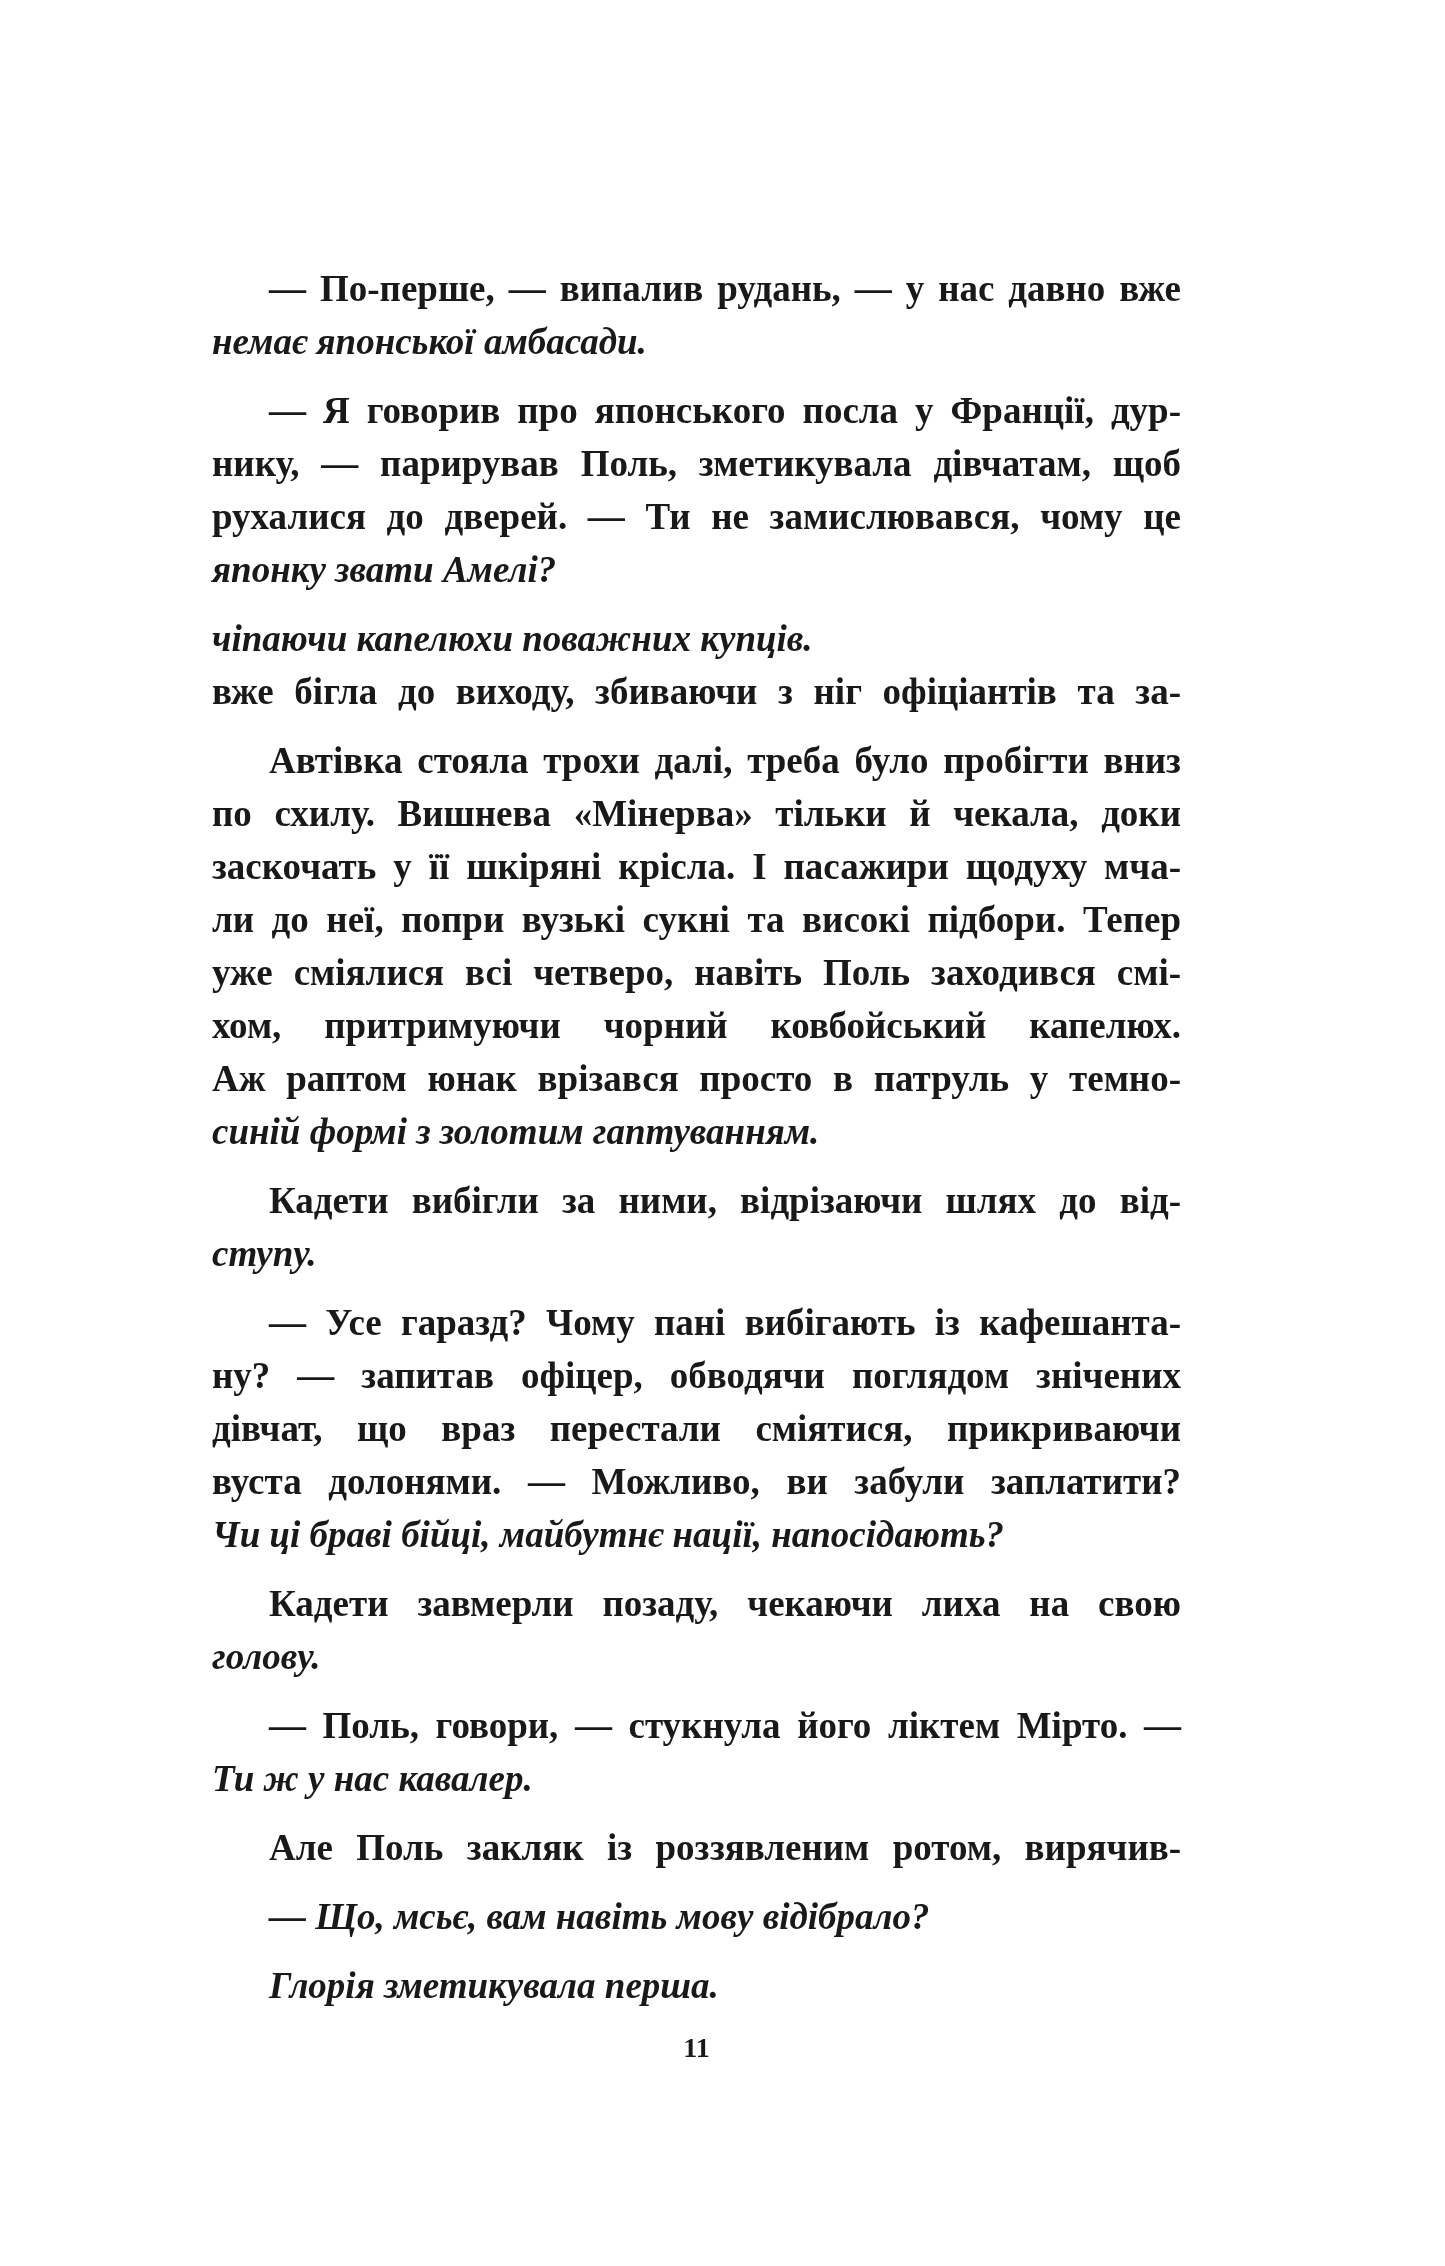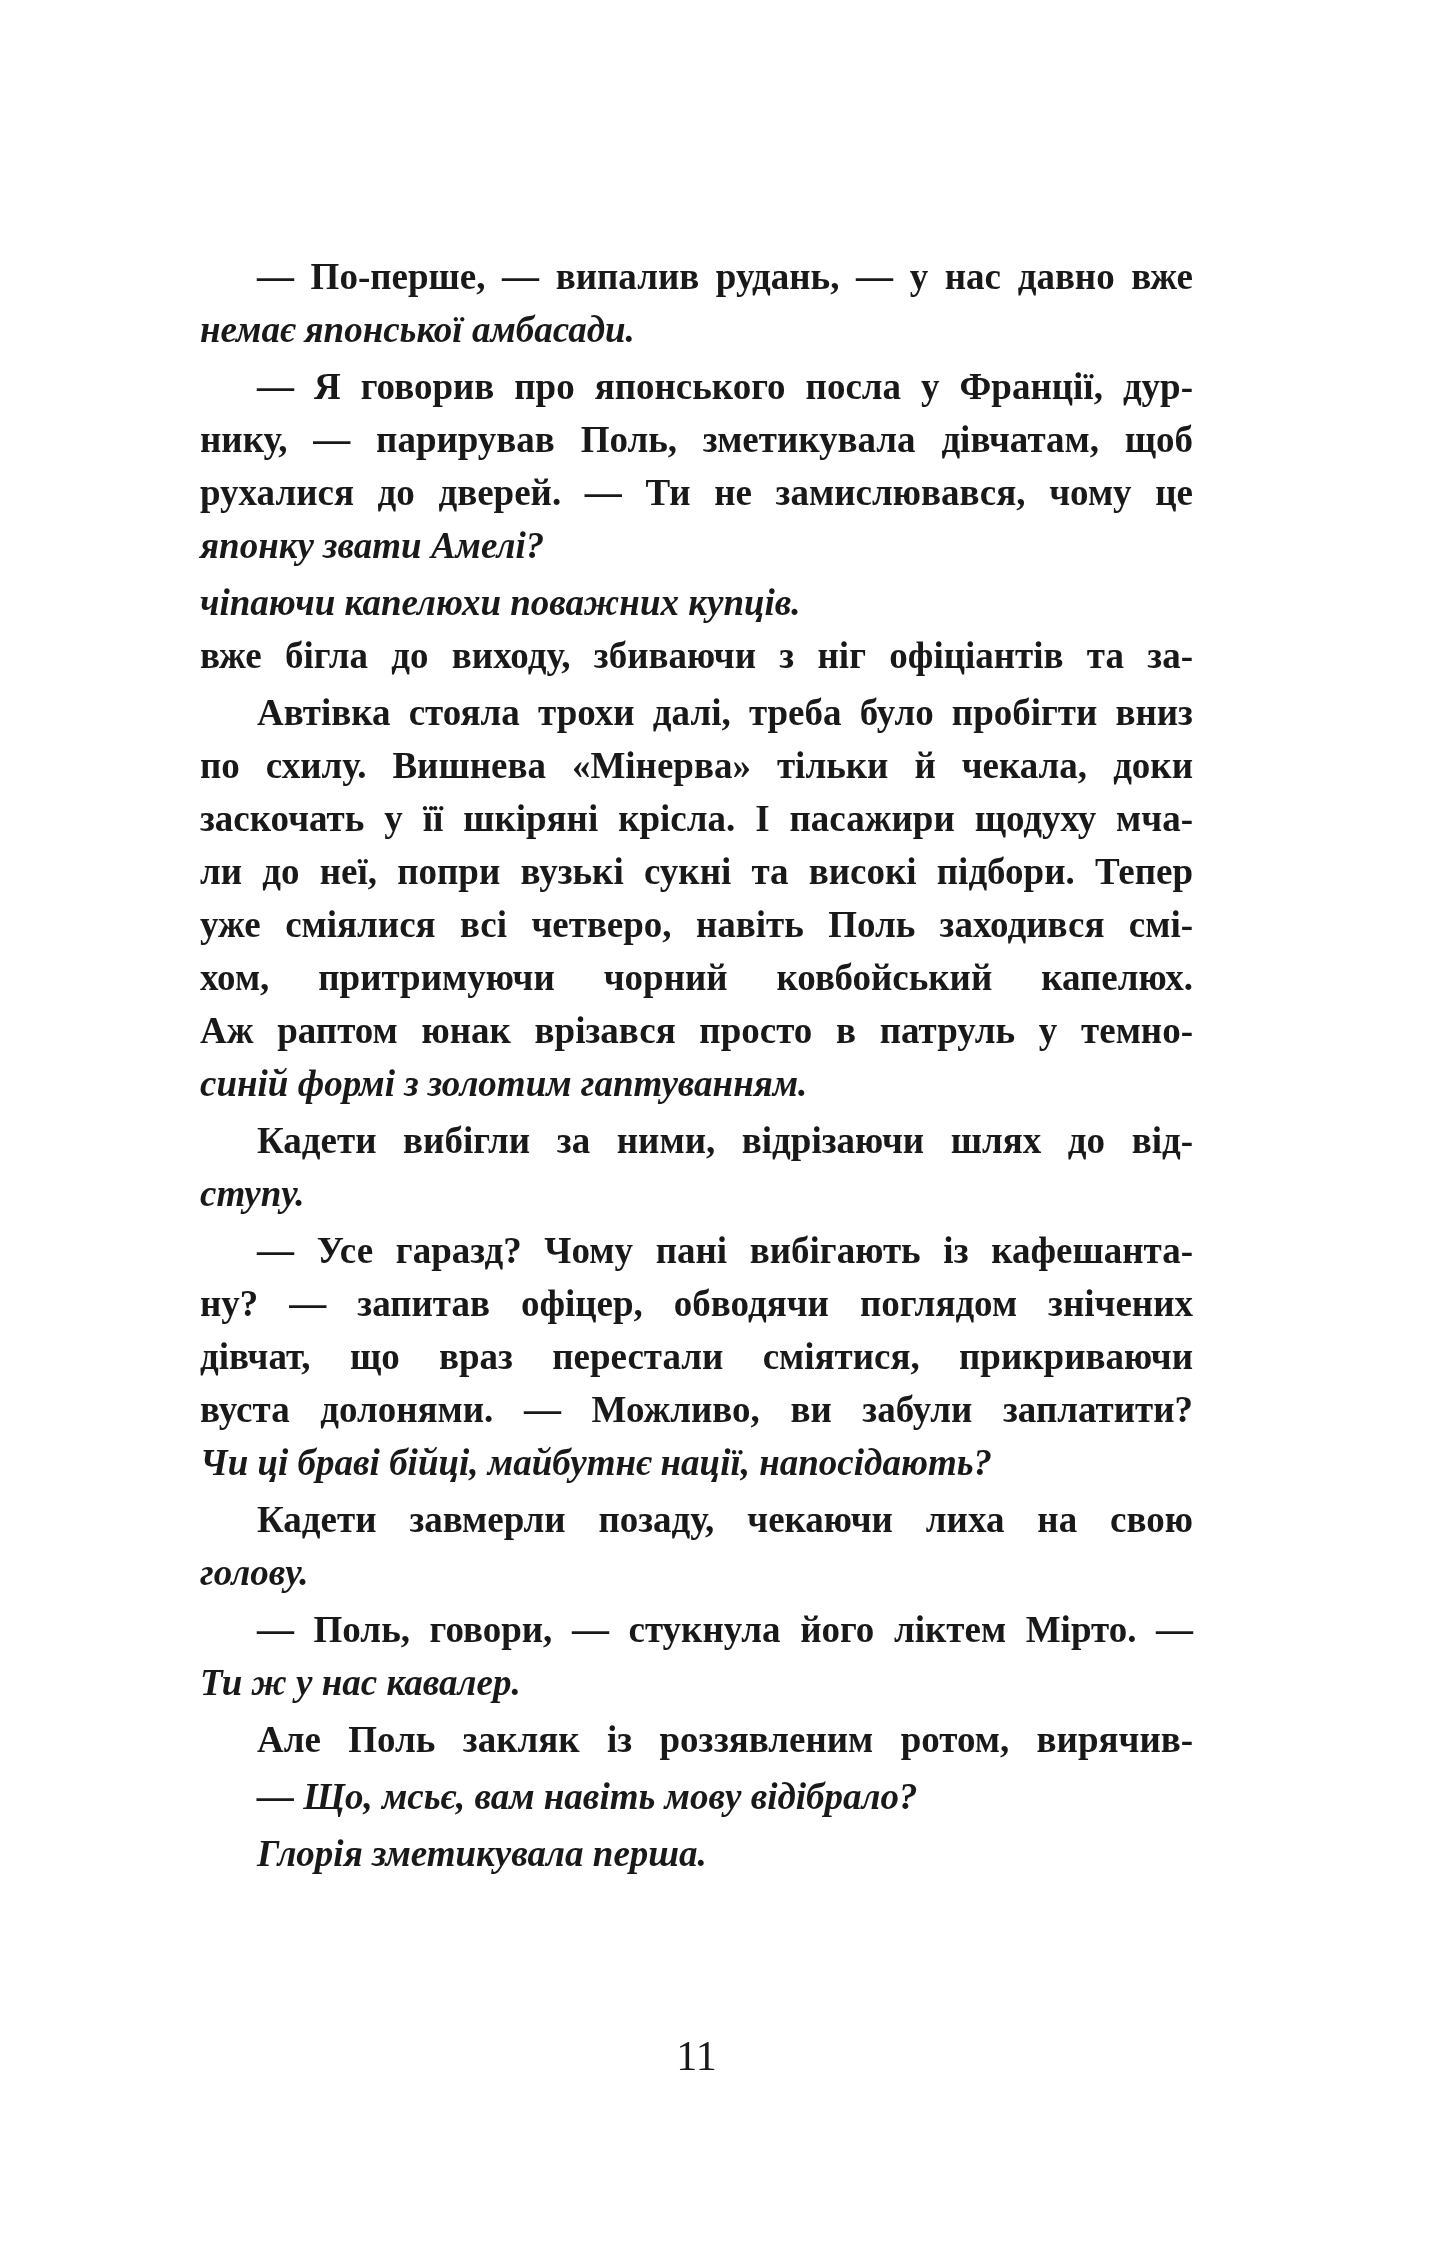--- a/index.html
+++ b/index.html
@@ -20,43 +20,43 @@
     position: absolute;
     left: 196px;
     top: 246px;
     width: 1001px;
     font-size: 37px;
     font-weight: bold;
     line-height: 53px;
     letter-spacing: 0;
   }
   .paragraph {
-    margin: 4px;
+    margin: 16px;
     padding: 0;
   }
   .line {
     height: 53px;
     text-align: justify;
     text-align-last: justify;
   }
   .line.last {
     text-align-last: left;
     font-style: italic;
   }
   .line.first {
     text-indent: 57px;
   }
   .folio {
     position: absolute;
     left: 196px;
     top: 2032px;
     width: 1001px;
     text-align: center;
-    font-size: 42px;
-    font-weight: normal;
+    font-size: 28px;
+    font-weight: bold;
     color: #191919;
   }
 </style>
 </head>
 <body>
 
 <div class="book-page">
   <div class="text-block" id="text-block">
       <div class="paragraph">
         <div class="line first">— По-перше, — випалив рудань, — у нас давно вже</div>

